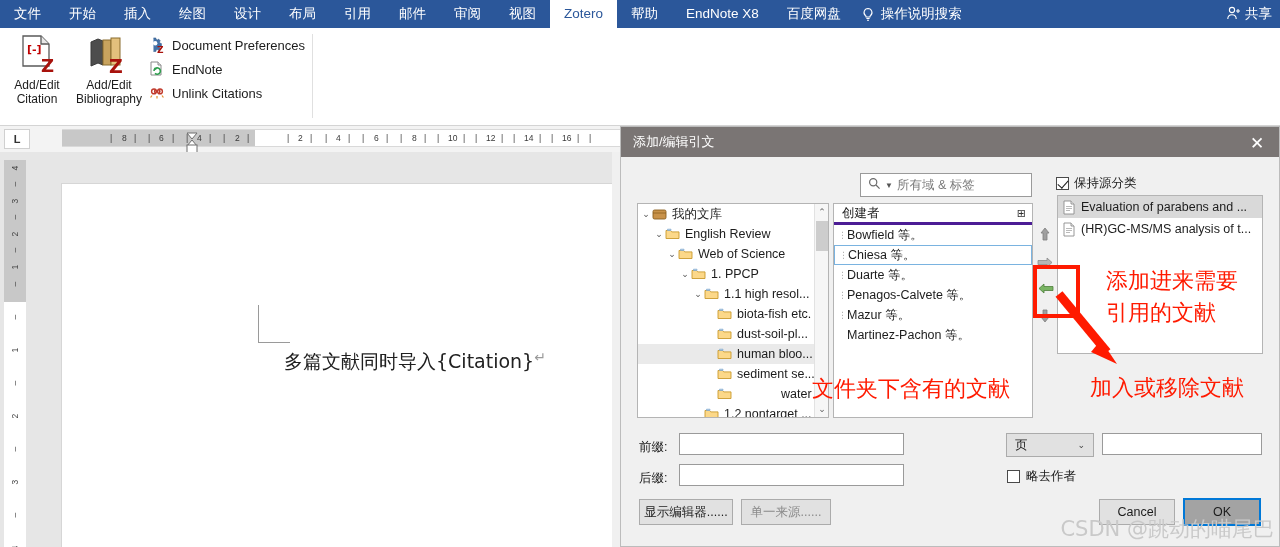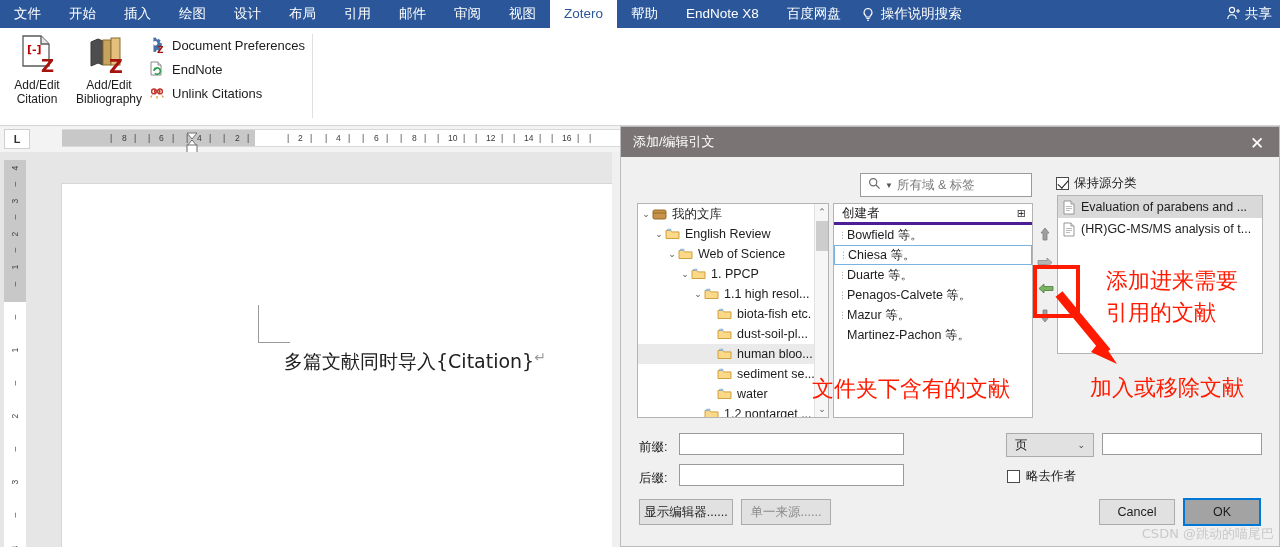--- a/index.html
+++ b/index.html
@@ -188,21 +188,21 @@
     padding-left:8px; font-size:12.5px; color:#1c1c1c;
   }
   .selbox .cv { position:absolute; right: 8px; font-size:9px; color:#444; }
   .btn {
     position:absolute; height: 26px; display:flex; align-items:center; justify-content:center;
     font-size: 12.5px; color:#1c1c1c; background:#e1e1e1; border:1px solid #ababab; cursor:default;
   }
   .btn.dis { color:#8a8a8a; background:#e1e1e1; }
   .btn.prim { background:#a3a3a3; border:2px solid #0078d7; }
   .wmark {
-    position:absolute; right: 6px; bottom: 4px; font-size: 13px; color: #c9c9c9;
+    position:absolute; right: 6px; bottom: 4px; font-size: 21px; color: #c9c9c9;
     font-family: "DejaVu Sans","Liberation Sans",sans-serif; z-index: 60; white-space:nowrap;
   }
 </style>
 </head>
 <body>
 
 <div id="root">
 
   <div class="ribbon-tabs">
     <div class="rtab">
@@ -513,21 +513,21 @@
               </svg></span>
           <span>human bloo...</span>
         </div>
         <div class="trow" style="padding-left:79px;">
           <span class="fldr"><svg width="15" height="12" viewBox="0 0 15 12">
                 <path d="M1 2.5h4.5l1.3 1.4H14v6.6H1z" fill="#fcd889" stroke="#c99a2e" stroke-width=".9"></path>
                 <path d="M2.5 1.2h3.5v1.3H2.5z" fill="#b9d5ef" stroke="#7fa8cc" stroke-width=".7"></path>
               </svg></span>
           <span>sediment se...</span>
         </div>
-        <div class="trow" style="padding-left:79px;">
+        <div class="trow" style="padding-left:79px;gap:44px;">
           <span class="fldr"><svg width="15" height="12" viewBox="0 0 15 12">
                 <path d="M1 2.5h4.5l1.3 1.4H14v6.6H1z" fill="#fcd889" stroke="#c99a2e" stroke-width=".9"></path>
                 <path d="M2.5 1.2h3.5v1.3H2.5z" fill="#b9d5ef" stroke="#7fa8cc" stroke-width=".7"></path>
               </svg></span>
           <span>water</span>
         </div>
         <div class="trow" style="padding-left:66px;">
           <span class="fldr"><svg width="15" height="12" viewBox="0 0 15 12">
                 <path d="M1 2.5h4.5l1.3 1.4H14v6.6H1z" fill="#fcd889" stroke="#c99a2e" stroke-width=".9"></path>
                 <path d="M2.5 1.2h3.5v1.3H2.5z" fill="#b9d5ef" stroke="#7fa8cc" stroke-width=".7"></path>

